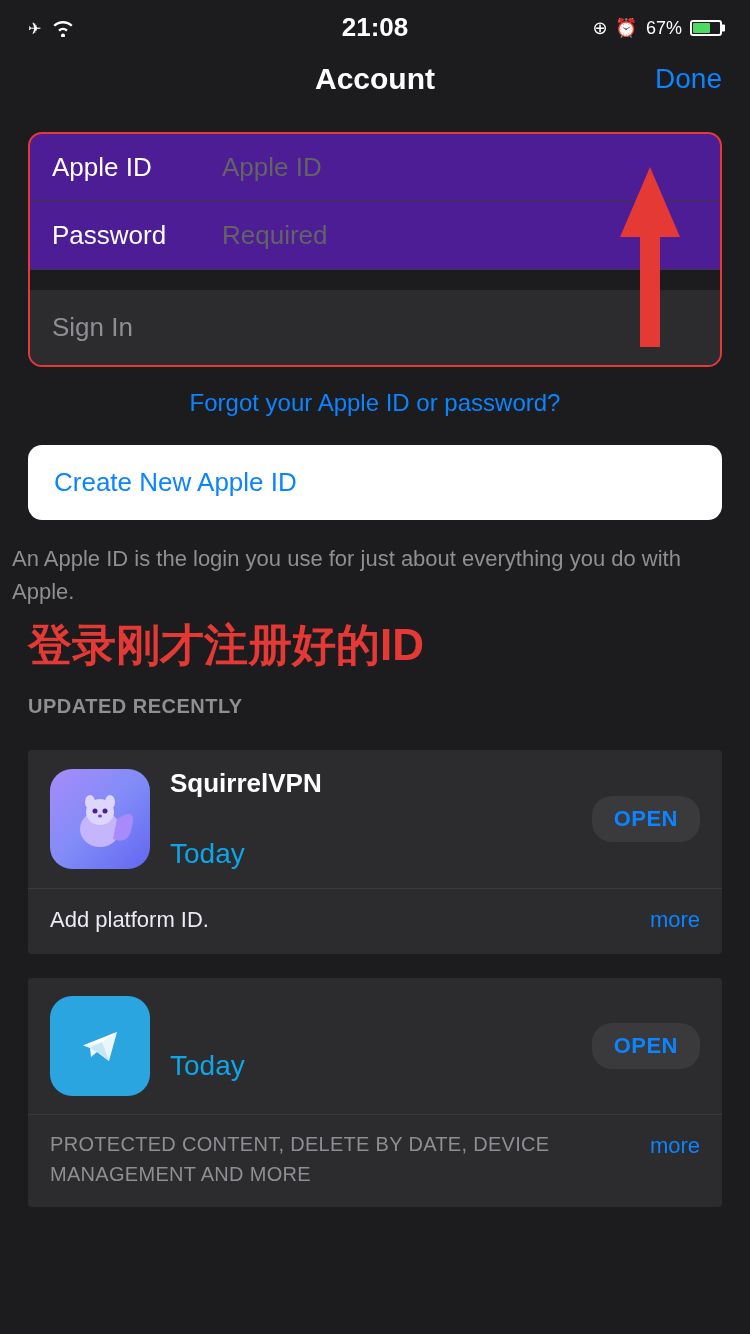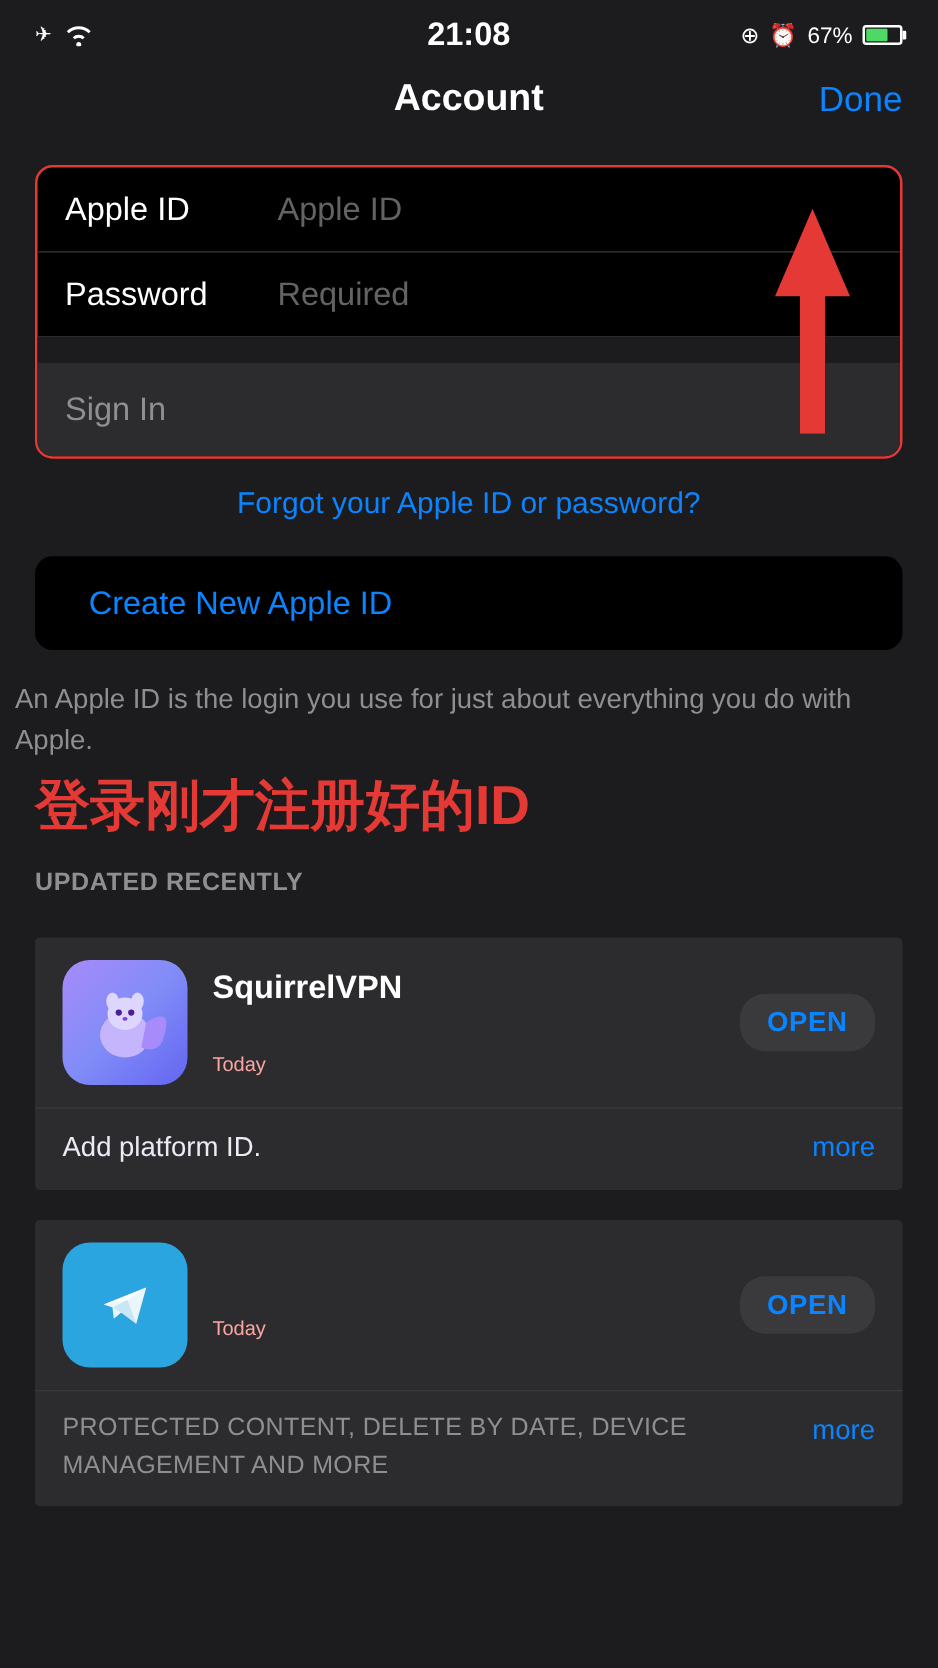--- a/index.html
+++ b/index.html
@@ -73,21 +73,21 @@
       width: 67%;
       height: 100%;
       background: #4cd964;
       border-radius: 1px;
     }
 
     
     .nav-bar {
       display: flex;
       justify-content: center;
-      align-items: flex-end;
+      align-items: center;
       padding: 12px 20px 16px;
       position: relative;
       background: #1c1c1e;
     }
     .nav-title {
       font-size: 30px;
       font-weight: 700;
       color: #fff;
     }
     .nav-done {
@@ -102,21 +102,21 @@
     .content {
       padding: 0;
     }
 
     
     .form-section {
       margin: 20px 28px 0;
       border: 2px solid #e53935;
       border-radius: 14px;
       overflow: hidden;
-      background: #000000;
+      background: #4c1d95;
     }
 
     .form-row {
       display: flex;
       align-items: center;
       padding: 18px 22px;
       min-height: 68px;
       border-bottom: 1px solid #3a3a3c;
     }
     .form-row:last-of-type {
@@ -166,23 +166,23 @@
     .forgot-link {
       text-align: center;
       padding: 22px 28px 0;
       font-size: 24px;
       color: #0a84ff;
     }
 
     
     .create-section {
       margin: 28px 28px 0;
-      background: #000000;
+      background: #ffffff;
       border-radius: 14px;
-      padding: 22px 43px;
+      padding: 22px 26px;
     }
     .create-link {
       font-size: 26px;
       color: #0a84ff;
       font-weight: 400;
     }
 
     .info-text {
       margin: 22px 12px 0;
       font-size: 22px;
@@ -242,22 +242,22 @@
     .app-info {
       flex: 1;
     }
     .app-name {
       font-size: 26px;
       font-weight: 600;
       color: #fff;
       margin-bottom: 4px;
     }
     .app-subtitle {
-      font-size: 16px;
-      color: #fca5a5;
+      font-size: 28px;
+      color: #0ea5e9;
       margin-top: 39px;
     }
 
     .open-btn {
       background: #3a3a3c;
       color: #0a84ff;
       font-size: 22px;
       font-weight: 600;
       padding: 10px 22px;
       border-radius: 20px;

